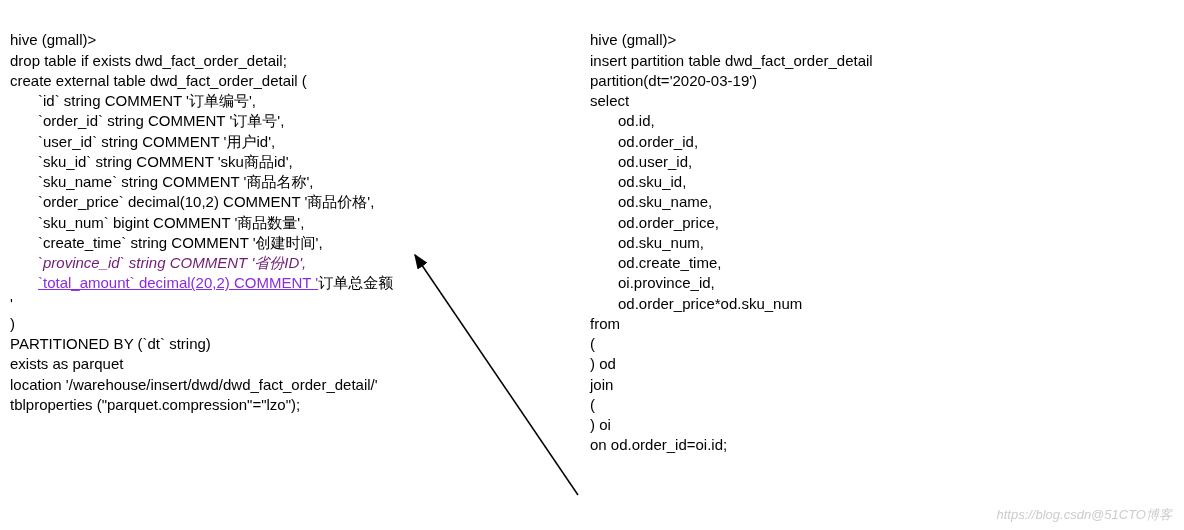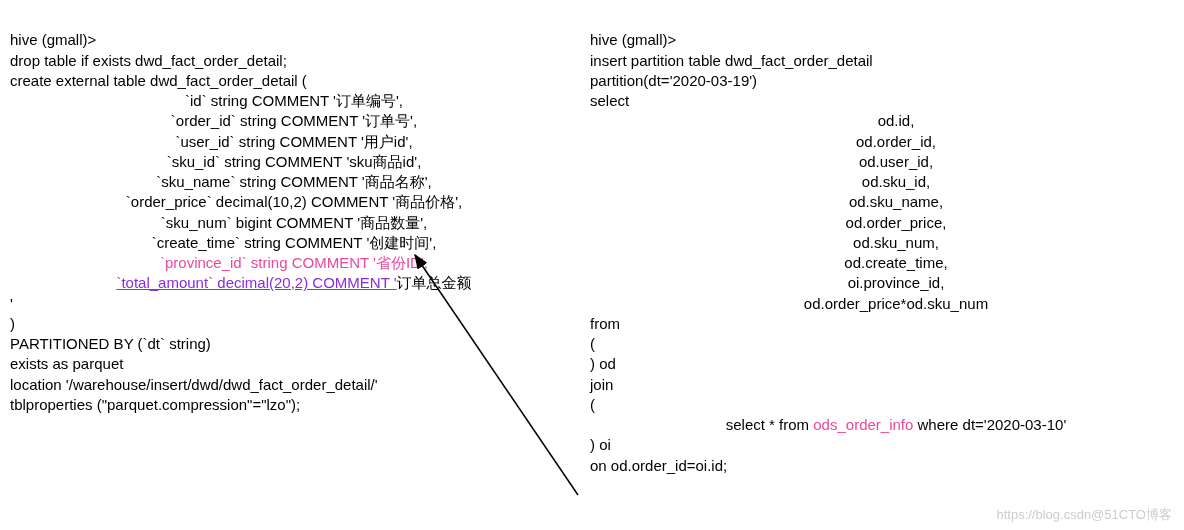--- a/index.html
+++ b/index.html
@@ -18,29 +18,30 @@
     .container {
       display: flex;
       gap: 40px;
     }
     .col {
       white-space: pre;
       position: relative;
     }
     .col-left { width: 540px; }
     .col-right { flex: 1; }
-    .indent { padding-left: 28px; display: block; text-align: center; }
-    .red { color: #ec4899; }
+    .indent { padding-left: 28px; display: block; }
+    .red { color: #701a75; font-style: italic; }
     .purple { color: #8a2be2; text-decoration: underline; }
     .watermark {
       position: absolute;
       bottom: 6px;
       right: 12px;
       color: #cccccc;
       font-size: 13px;
+      font-style: italic;
     }
     svg.arrow {
       position: absolute;
       top: 0;
       left: 0;
       pointer-events: none;
     }
   </style>
 </head>
 <body>
@@ -61,21 +62,21 @@
   <div class="col col-right">
 <span>hive (gmall)&gt;</span>
 <span>insert partition table dwd_fact_order_detail</span>
 <span>partition(dt='2020-03-19')</span>
 <span>select</span>
 <span class="indent">od.id,</span><span class="indent">od.order_id,</span><span class="indent">od.user_id,</span><span class="indent">od.sku_id,</span><span class="indent">od.sku_name,</span><span class="indent">od.order_price,</span><span class="indent">od.sku_num,</span><span class="indent">od.create_time,</span><span class="indent">oi.province_id,</span><span class="indent">od.order_price*od.sku_num</span><span>from</span>
 <span>(</span>
 <span>) od</span>
 <span>join</span>
 <span>(</span>
-<span class="indent"><span>select * from </span><span class="red">ods_order_info</span><span> where dt='2020-03-10'</span></span><span>) oi</span>
+<span>) oi</span>
 <span>on od.order_id=oi.id;</span>
   </div>
 </div>
 
 <svg class="arrow" width="1184" height="530">
   <defs>
     <marker id="arrowhead" markerWidth="10" markerHeight="8" refX="9" refY="4" orient="auto">
       <polygon points="0 0, 10 4, 0 8" fill="#000"></polygon>
     </marker>
   </defs>

